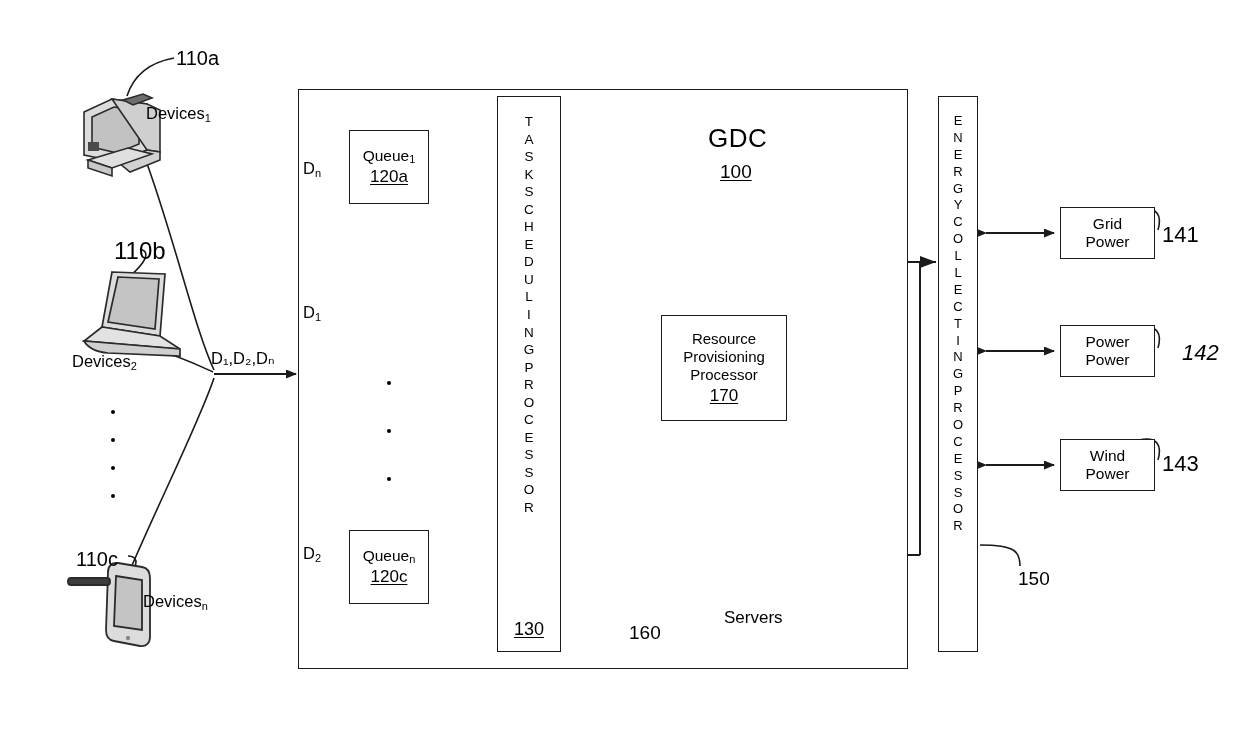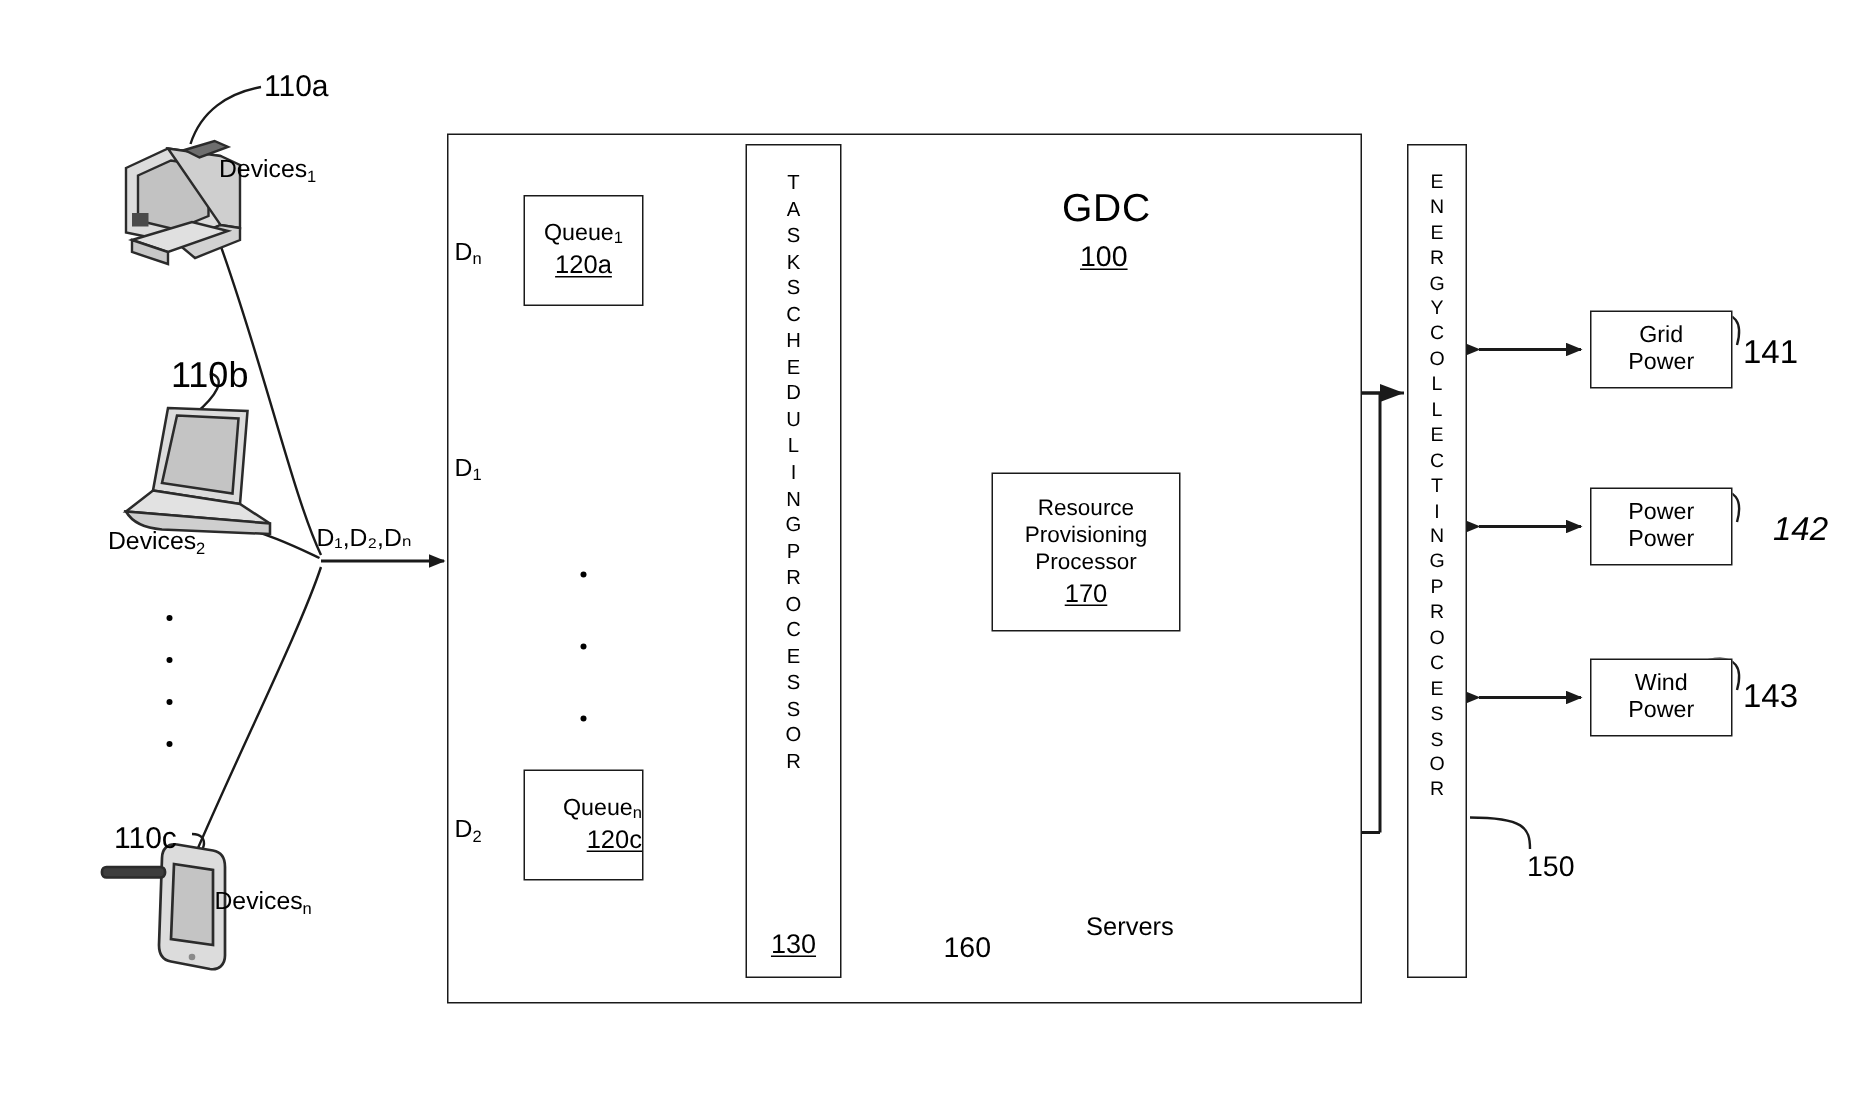--- a/index.html
+++ b/index.html
@@ -68,21 +68,21 @@
   
   .queue {
     width: 80px;
     height: 74px;
     font-size: 15.5px;
   }
   .queue .sub { font-size: 11px; vertical-align: -2px; }
   .queue .qnum { font-size: 17px; margin-top: 1px; }
   #queue-a { left: 349px; top: 130px; }
   #queue-b { left: 349px; top: 272px; }
-  #queue-c { left: 349px; top: 513px; align-items: flex-end; }
+  #queue-c { left: 349px; top: 530px; }
   
   .vcol {
     position: absolute;
     box-sizing: border-box;
     border: 1.4px solid #1a1a1a;
     background: #ffffff;
     display: flex;
     flex-direction: column;
     align-items: center;
     font-size: 13.5px;

